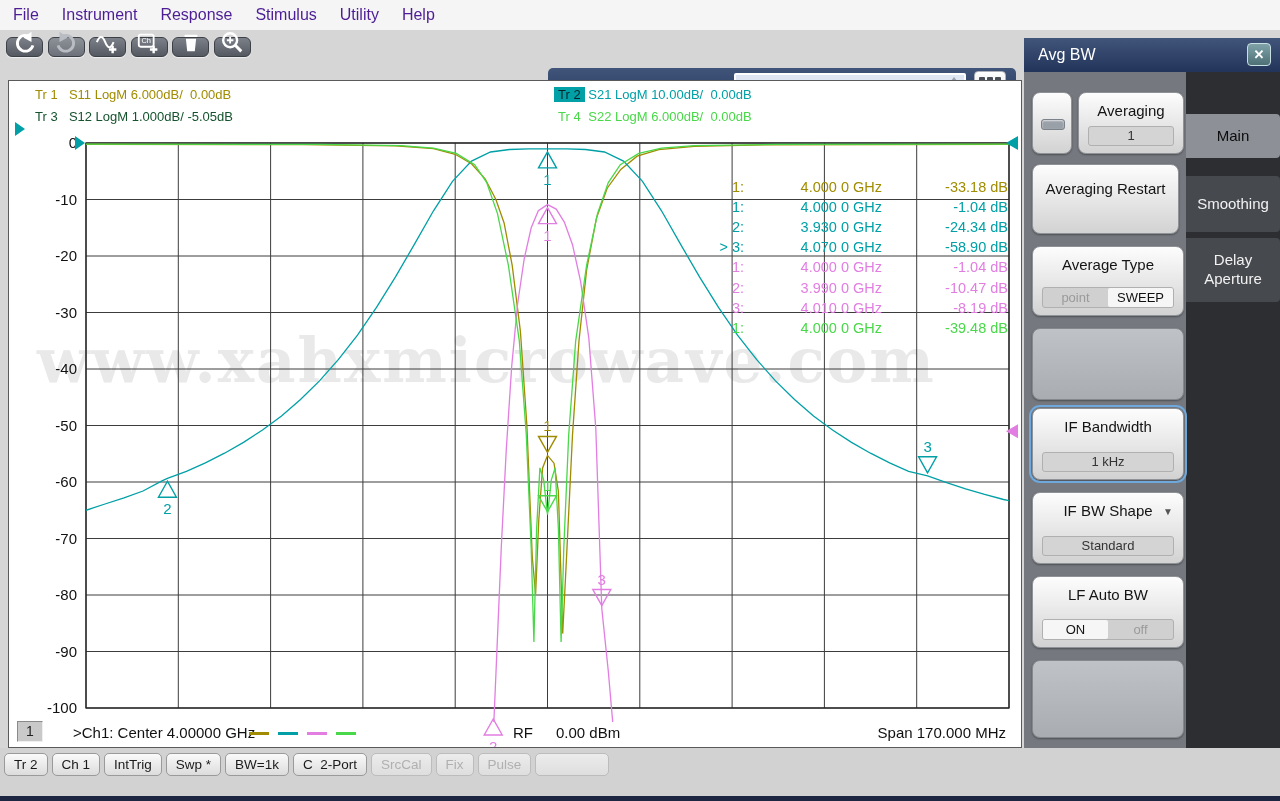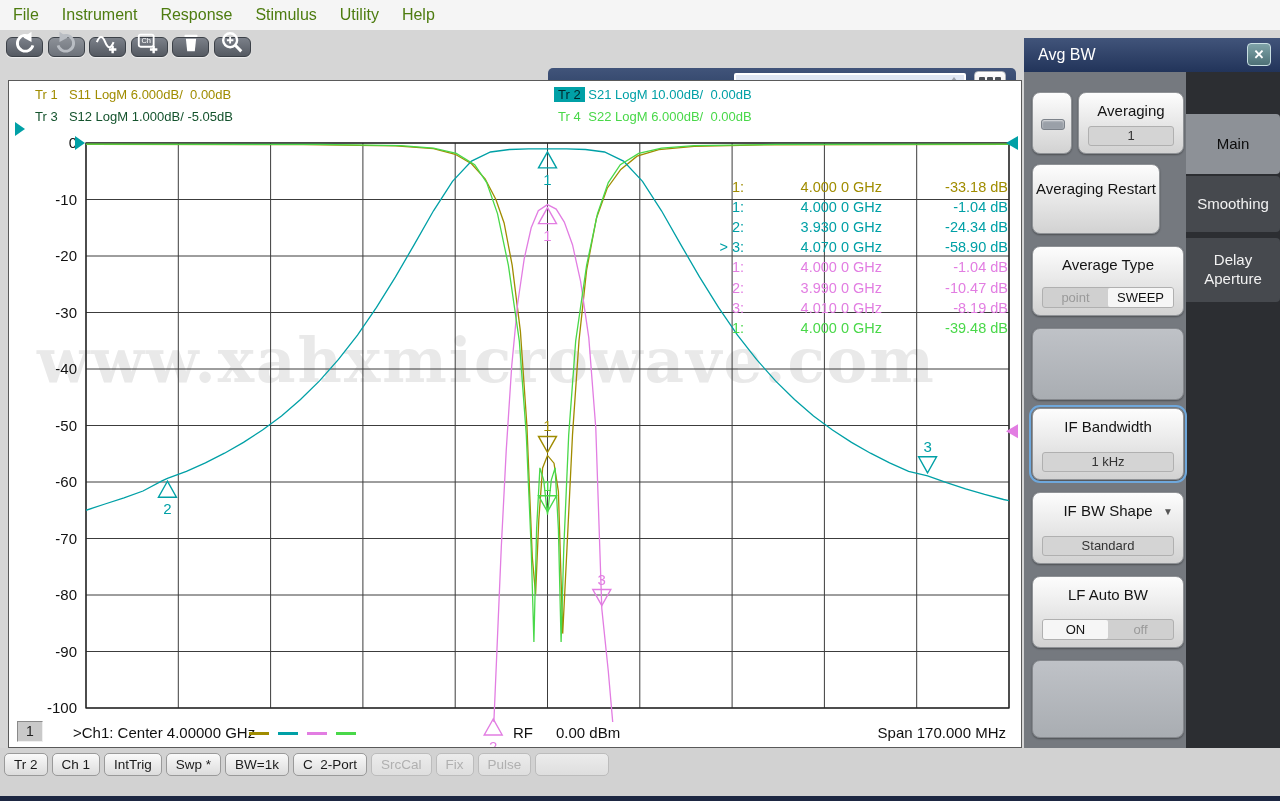--- a/index.html
+++ b/index.html
@@ -2,21 +2,21 @@
 <html><head>
 <meta charset="utf-8">
 <style>
   * { margin:0; padding:0; box-sizing:border-box; }
   html,body { width:1280px; height:801px; overflow:hidden; }
   body { font-family:"Liberation Sans", sans-serif; background:#d6d6d6; position:relative; }
 
   
   .menubar { position:absolute; left:0; top:0; width:1280px; height:30px; background:#f5f5f5;
              display:flex; align-items:center; padding-left:10px; gap:17px; }
-  .menu-item { font-size:16px; color:#4d7c0f; cursor:default; padding:2px 3px; }
+  .menu-item { font-size:16px; color:#4c1d95; cursor:default; padding:2px 3px; }
 
   
   .toolbar { position:absolute; left:0; top:30px; width:1024px; height:50px; background:#d6d6d6; }
   .tool-btn { position:absolute; top:7px; width:37px; height:20px; border-radius:6px;
               background:linear-gradient(#7b8089,#555a62); border:1px solid #3c4148;
               box-shadow:0 1px 1px rgba(255,255,255,.6); display:flex; align-items:flex-end; justify-content:center; }
   .tool-btn.disabled { background:linear-gradient(#8d9198,#6d727a); }
   .tool-btn svg { width:26px; height:26px; }
 
   .ifbw-bar { position:absolute; left:548px; top:38px; width:468px; height:36px; border-radius:5px;
@@ -288,33 +288,33 @@
     <div class="stim-span">Span  170.000 MHz</div>
   </div>
 </div>
 
 <div class="panel">
   <div class="panel-header">
     <div class="panel-title">Avg BW</div>
     <div class="panel-close">✕</div>
   </div>
   <div class="tabcol">
-    <div class="tab active" style="top:42px; height:60px;">Main</div>
+    <div class="tab active" style="top:42px; height:44px;">Main</div>
     <div class="tab inactive" style="top:166px; height:64px;">Delay Aperture</div>
     <div class="tab inactive" style="top:104px; height:56px;">Smoothing</div>
   </div>
 
   <div class="skey" style="left:8px; top:54px; width:40px; height:62px;">
     <div class="led"></div>
   </div>
   <div class="skey" style="left:54px; top:54px; width:106px; height:62px;">
     <div class="klabel">Averaging</div>
     <div class="kvalue">1</div>
   </div>
-  <div class="skey" style="left:8px; top:126px; width:128px; height:70px;">
+  <div class="skey" style="left:8px; top:126px; width:147px; height:70px;">
     <div class="klabel" style="margin-top:15px;">Averaging Restart</div>
   </div>
   <div class="skey" style="left:8px; top:208px; width:152px; height:70px;">
     <div class="klabel">Average Type</div>
     <div class="ktoggle">
       <span class="unsel">point</span>
       <span class="sel">SWEEP</span>
     </div>
   </div>
   <div class="skey empty" style="left:8px; top:290px; width:152px; height:72px;"></div>

